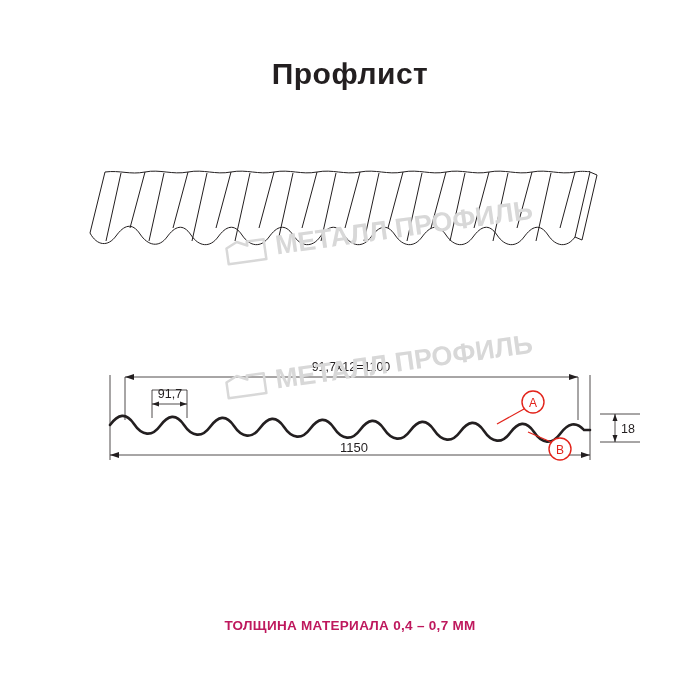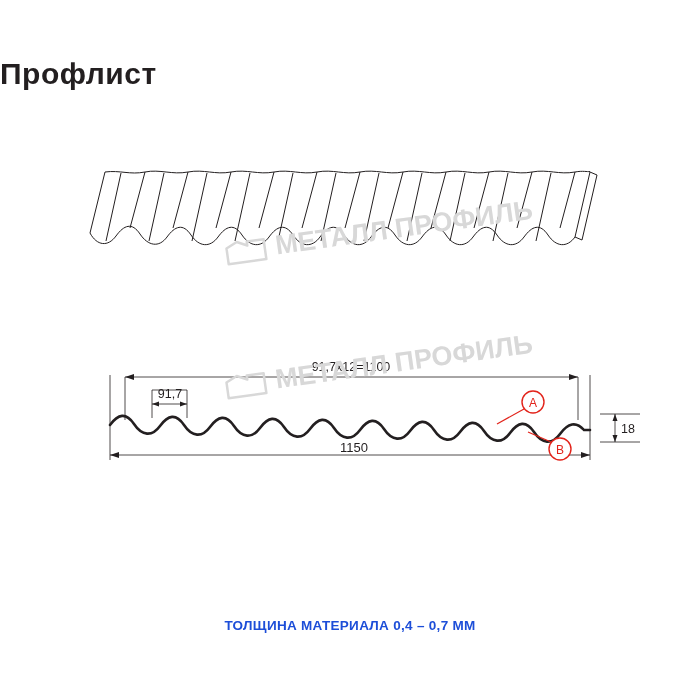--- a/index.html
+++ b/index.html
@@ -18,21 +18,21 @@
   .page {
     position: relative;
     width: 700px;
     height: 700px;
   }
   .title {
     position: absolute;
     top: 57px;
     left: 0;
     width: 700px;
-    text-align: left;
+    text-align: center;
     font-size: 30px;
     font-weight: bold;
     letter-spacing: 0.5px;
     color: #231f20;
   }
   .subtitle {
     position: absolute;
     top: 103px;
     left: 0;
     width: 700px;
@@ -43,21 +43,21 @@
   }
   .footer-note {
     position: absolute;
     top: 618px;
     left: 0;
     width: 700px;
     text-align: center;
     font-size: 13.5px;
     font-weight: bold;
     letter-spacing: 0.3px;
-    color: #1d4ed8;
+    color: #be185d;
   }
   .drawing {
     position: absolute;
     top: 0;
     left: 0;
     width: 700px;
     height: 700px;
   }
   .wm {
     position: absolute;

